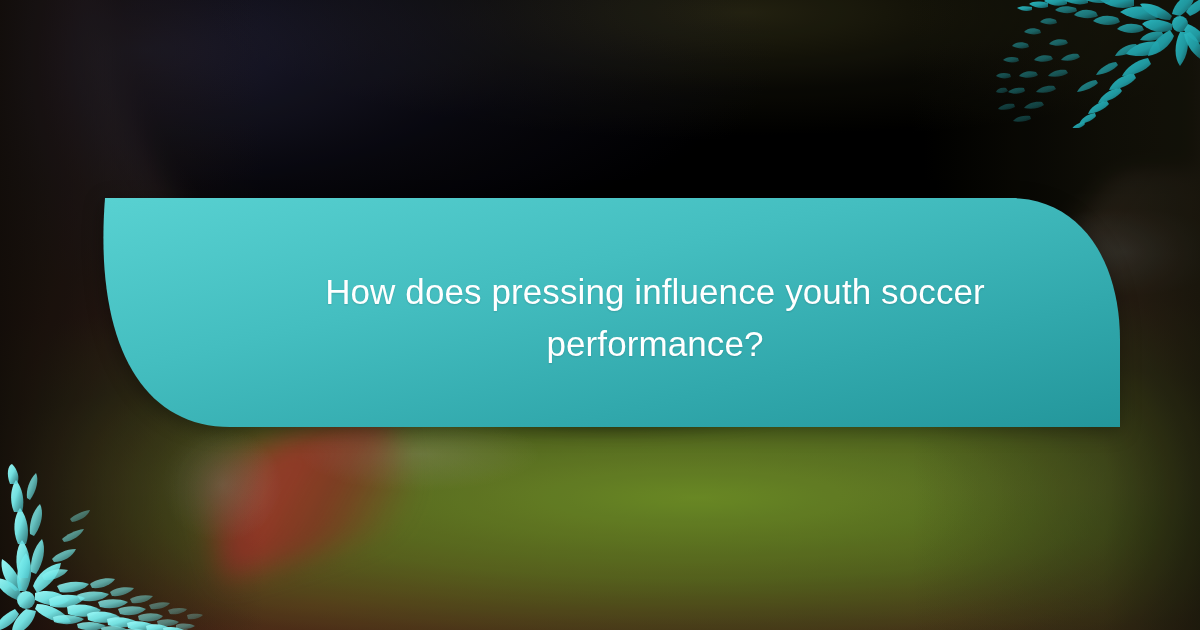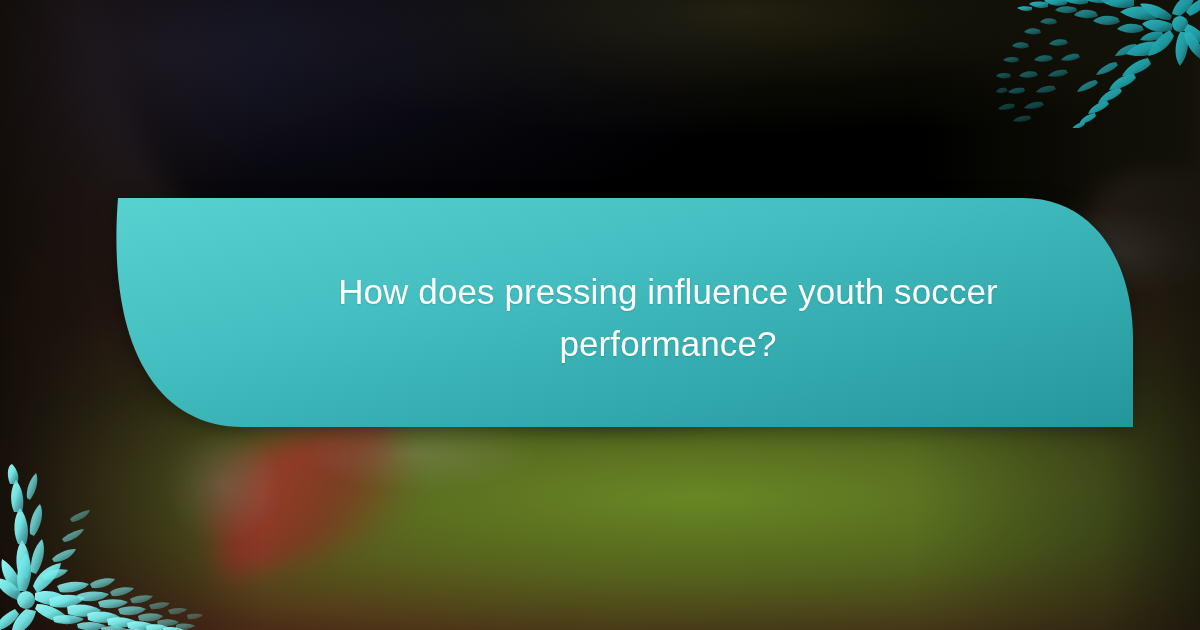--- a/index.html
+++ b/index.html
@@ -107,21 +107,21 @@
   .ornament.bl {
     left: -8px;
     bottom: -6px;
     width: 212px;
     height: 172px;
   }
 
   
   .banner-wrap {
     position: absolute;
-    left: 93px;
+    left: 80px;
     top: 190px;
     width: 1040px;
     height: 248px;
   }
   .banner-svg {
     position: absolute;
     inset: 0;
     width: 100%;
     height: 100%;
     overflow: visible;

